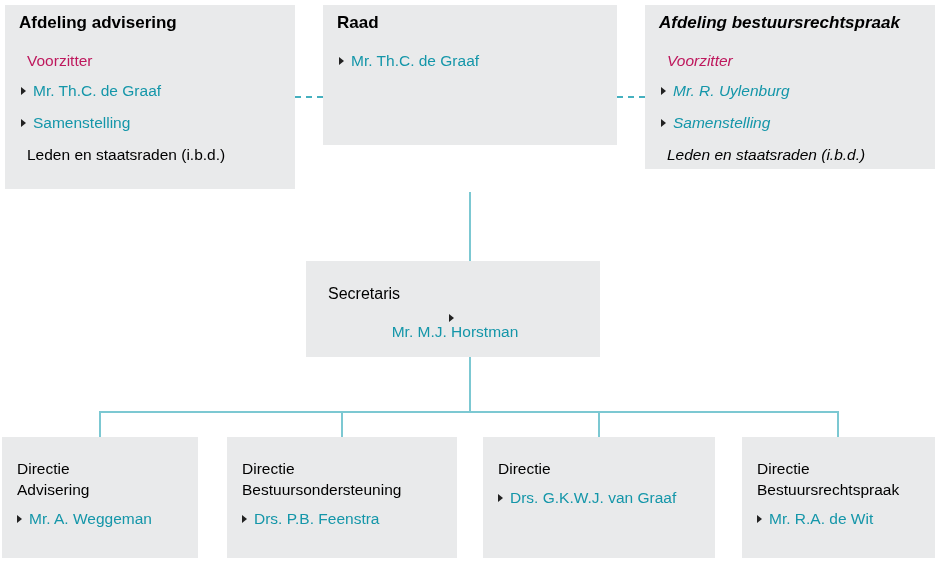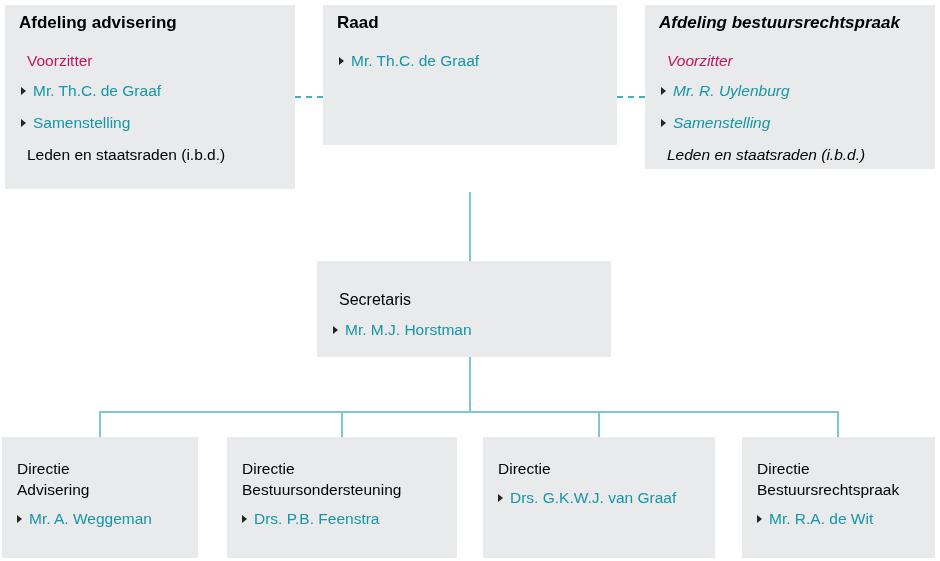--- a/index.html
+++ b/index.html
@@ -130,23 +130,23 @@
       <span class="arrow-icon"></span>
       <a class="teal-link">Mr. R. Uylenburg</a>
     </div>
     <div class="link-row">
       <span class="arrow-icon"></span>
       <a class="teal-link">Samenstelling</a>
     </div>
     <div class="footer-text">Leden en staatsraden (i.b.d.)</div>
   </div>
 
-  <div class="box" style="left:317px; top:261px; width:294px; height:96px; padding:29px 12px;">
+  <div class="box" style="left:306px; top:261px; width:294px; height:96px; padding:23px 12px;">
     <h2 class="box-title-plain">Secretaris</h2>
-    <div class="link-row" style="margin-left:4px;">
+    <div class="link-row" style="margin-left:4px;flex-direction:column;">
       <span class="arrow-icon"></span>
       <a class="teal-link">Mr. M.J. Horstman</a>
     </div>
   </div>
 
   <div class="box d-box" style="left:2px; top:437px; width:196px; height:121px;">
     <div class="d-title">
       <span>Directie</span><br>
       <span>Advisering</span>
     </div>

